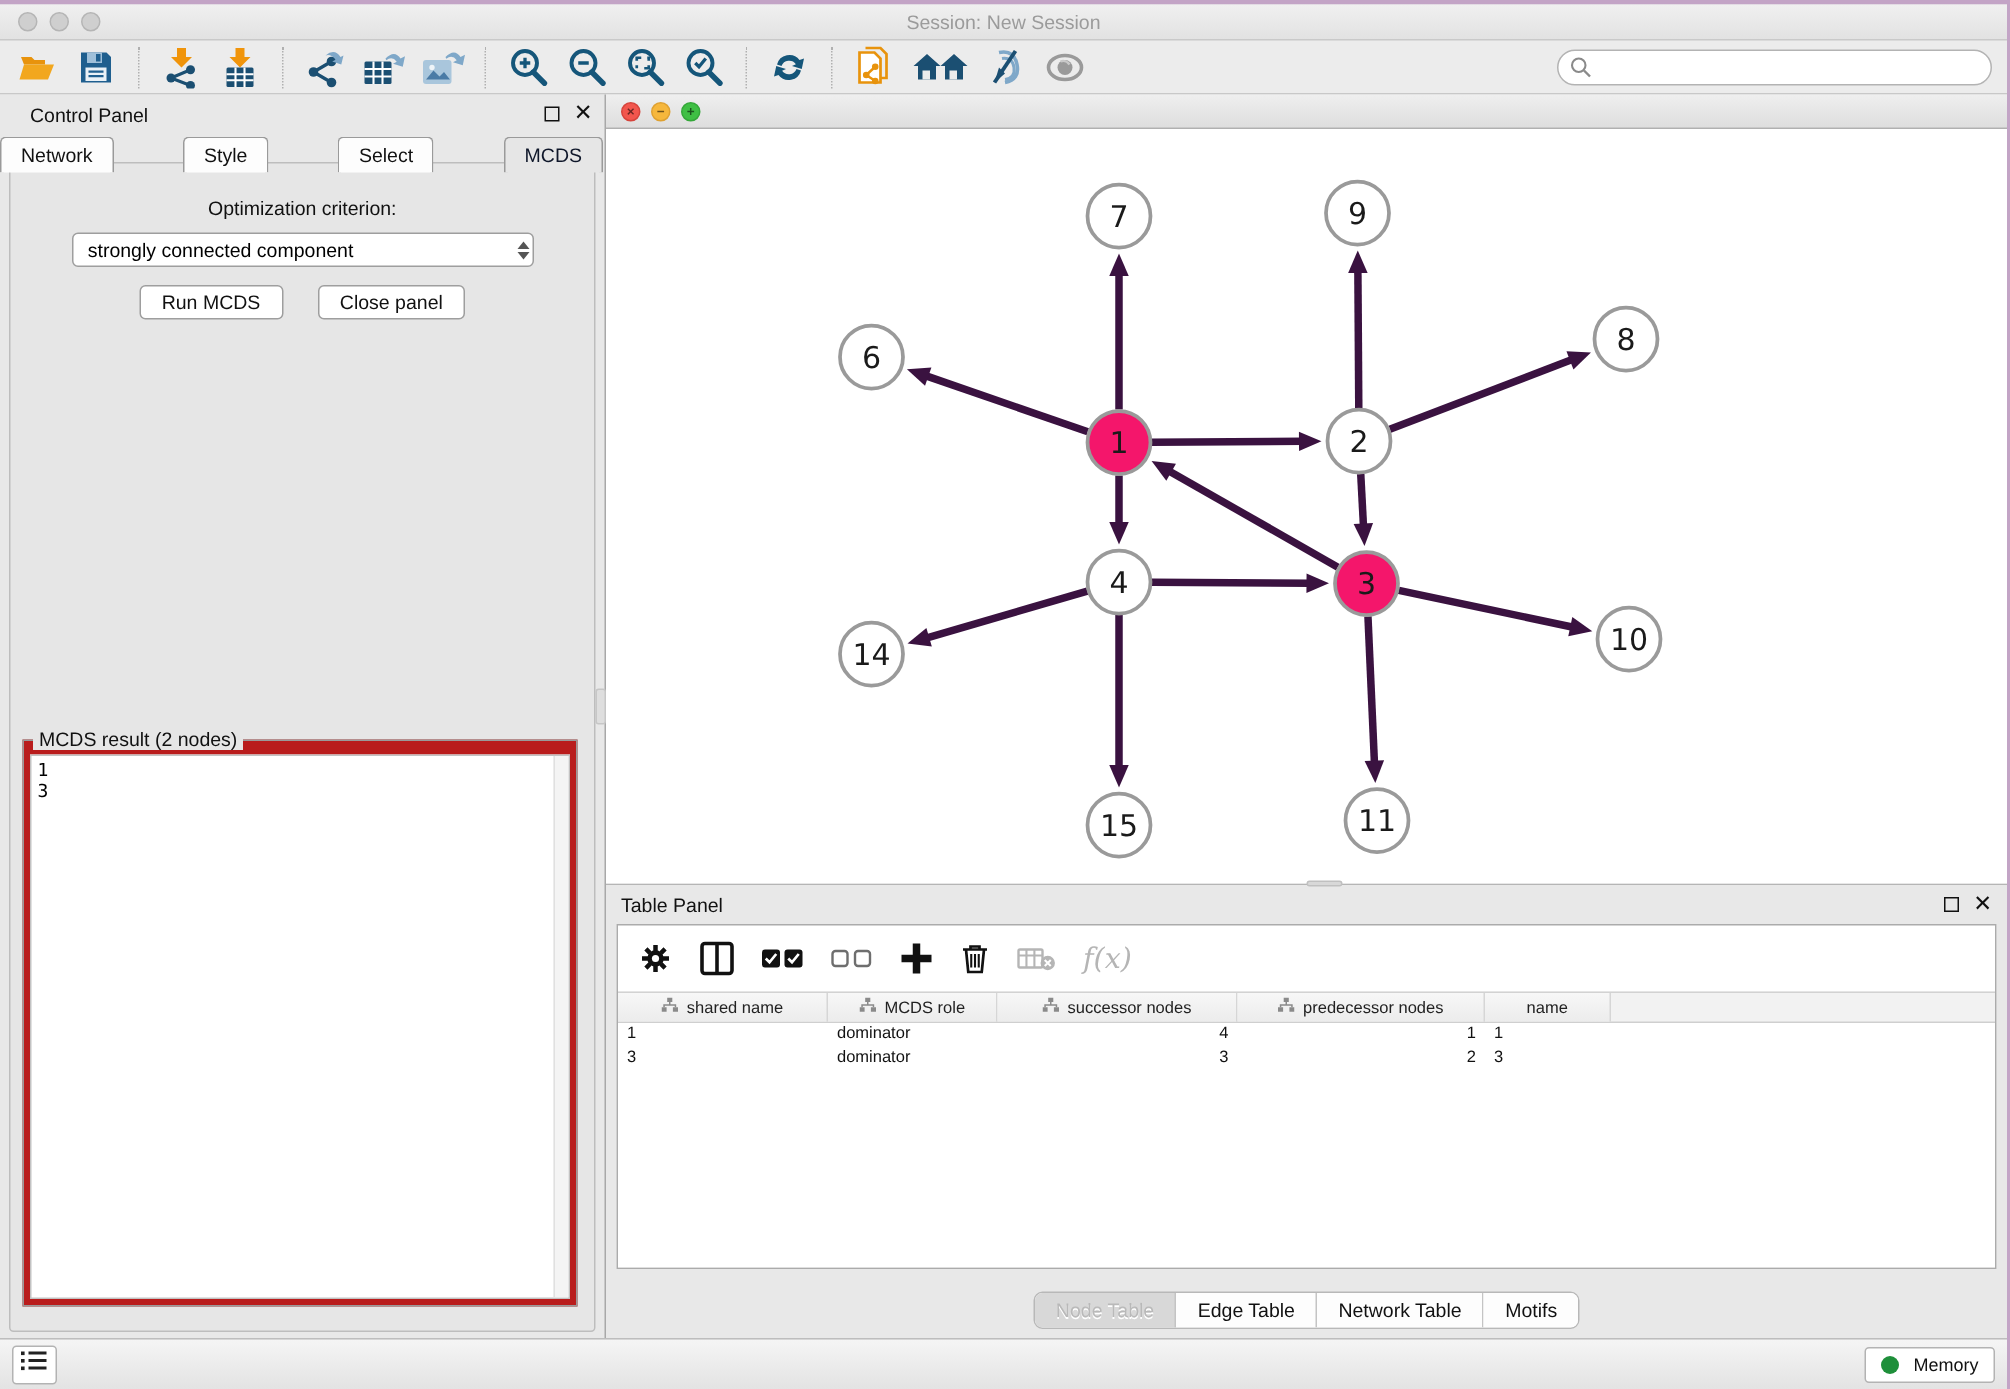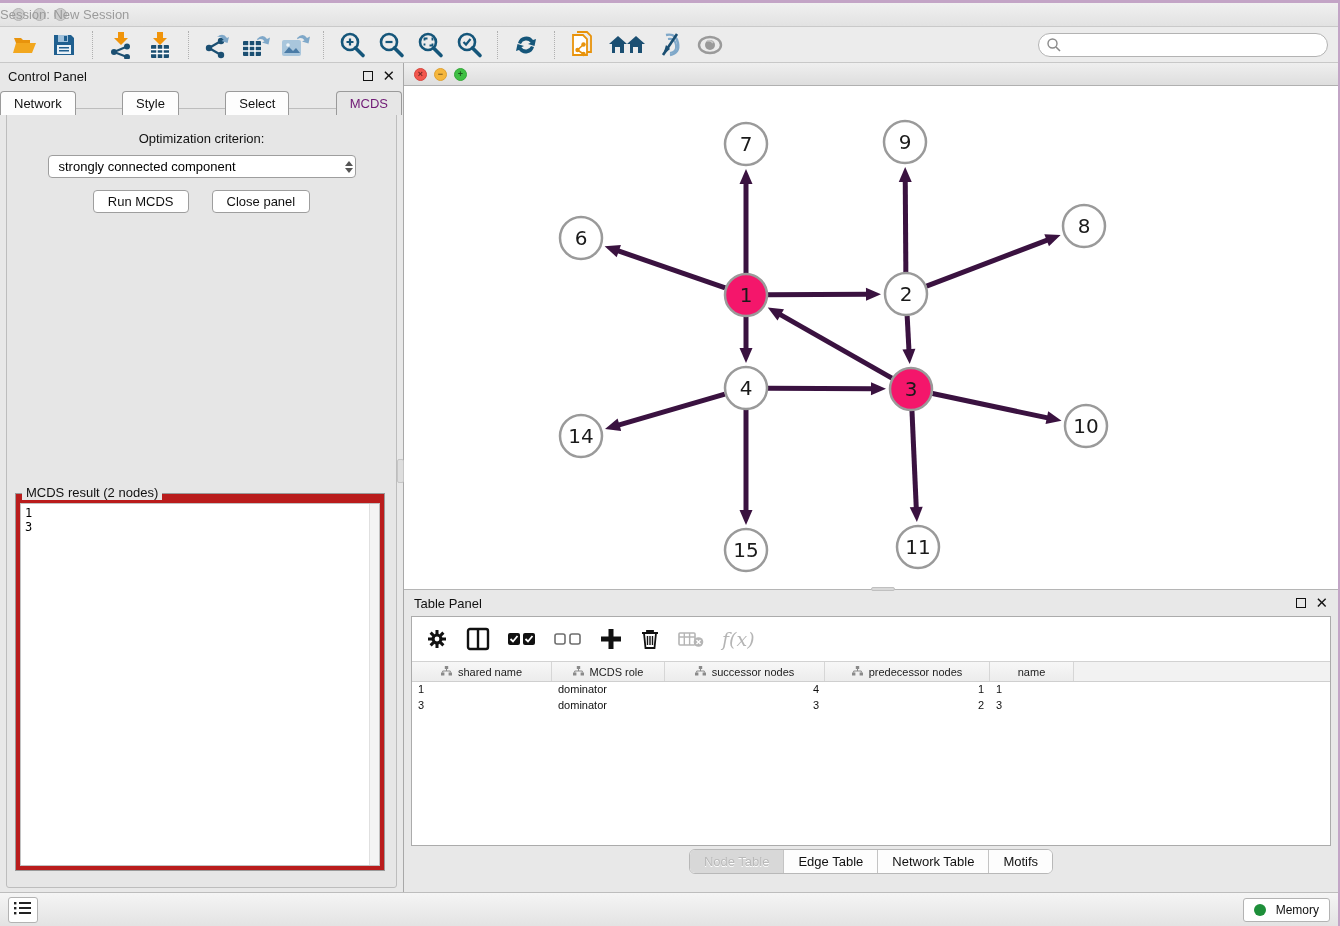--- a/index.html
+++ b/index.html
@@ -4,43 +4,43 @@
 <style>
   * { margin:0; padding:0; box-sizing:border-box; }
   html,body { width:1340px; height:926px; }
   body { font-family:"Liberation Sans","DejaVu Sans",sans-serif; background:#c3a4c6; position:relative; overflow:hidden; }
   #app { position:absolute; top:3px; left:0; right:2px; bottom:0; background:#e8e8e8; display:flex; flex-direction:column; }
 
   
   .titlebar { height:24px; background:linear-gradient(#f0f0f0,#e2e2e2); border-bottom:1px solid #c9c9c9; display:flex; align-items:center; position:relative; flex:0 0 auto; }
   .tl-group { display:flex; gap:8px; margin-left:12px; }
   .tl { width:13px; height:13px; border-radius:50%; background:#cfcfcf; border:1px solid #b5b5b5; }
-  .titlebar-title { position:absolute; left:0; right:0; color:#9b9b9b; font-size:13px; }
+  .titlebar-title { position:absolute; left:0; right:0; text-align:center; color:#9b9b9b; font-size:13px; }
 
   
   .toolbar { height:36px; background:#ececec; border-bottom:1px solid #c8c8c8; display:flex; align-items:center; padding:0 10px; gap:9px; flex:0 0 auto; }
   .tb-btn { width:30px; height:28px; display:flex; align-items:center; justify-content:center; }
   .tb-sep { width:1px; height:28px; border-left:1px dotted #b0b0b0; margin:0 4px; }
   .search-wrap { margin-left:auto; position:relative; }
   .search-input { width:290px; height:24px; border:1px solid #b3b3b3; border-radius:12px; background:#fff; padding:0 8px 0 28px; font-size:13px; outline:none; }
   .search-mag { position:absolute; left:8px; top:4px; }
 
   
   .workspace { flex:1 1 auto; display:flex; min-height:0; position:relative; }
 
   
   .control-panel { width:404px; flex:0 0 auto; background:#e8e8e8; border-right:1px solid #a8a8a8; position:relative; }
-  .panel-header { height:26px; display:flex; align-items:center; padding:0 8px; }
+  .panel-header { height:26px; display:flex; align-items:center; padding:0 8px;margin-left:12px; }
   .panel-title { font-size:13px; color:#111; }
   .panel-header-icons { margin-left:auto; display:flex; gap:9px; align-items:center; }
   .icon-float { width:10px; height:10px; border:1.5px solid #111; display:inline-block; }
   .icon-close { font-size:15px; font-weight:bold; color:#111; line-height:10px; }
   .cp-tabs { display:flex; justify-content:space-between; position:relative; z-index:2; margin-top:2px; }
   .cp-tab { border:1px solid #9a9a9a; border-bottom:none; background:#fdfdfd; color:#111; font-size:13px; padding:4px 13px; border-radius:4px 4px 0 0; margin-right:1px; }
-  .cp-tab.active { background:#e6e6e6; color:#701a75; }
+  .cp-tab.active { background:#e6e6e6; color:#0f172a; }
   .cp-body { position:absolute; top:46px; left:6px; right:6px; bottom:4px; border:1px solid #bdbdbd; border-radius:3px; background:#e6e6e6; margin-top:-1px; }
   .opt-label { text-align:center; font-size:13px; color:#111; margin-top:22px; }
   .criterion { margin:9px auto 0; width:308px; height:23px; background:#fff; border:1px solid #9e9e9e; border-radius:4px; display:flex; align-items:center; padding:0 2px 0 10px; font-size:13px; }
   .criterion-arrows { margin-left:auto; display:flex; flex-direction:column; gap:2px; }
   .arr-up { width:0; height:0; border-left:4px solid transparent; border-right:4px solid transparent; border-bottom:5px solid #555; }
   .arr-dn { width:0; height:0; border-left:4px solid transparent; border-right:4px solid transparent; border-top:5px solid #555; }
   .cp-buttons { display:flex; justify-content:center; gap:23px; margin-top:12px; }
   .btn { background:#fff; border:1px solid #9e9e9e; border-radius:4px; font-size:13px; padding:3px 14px; color:#111; }
   .result-group { position:absolute; left:8px; right:11px; top:384px; bottom:16px; border:1px solid #9a9a9a; background:#b91c1c; }
   .result-legend { position:absolute; top:-9px; left:6px; background:#e6e6e6; padding:0 4px; font-size:13px; color:#111; }
@@ -68,21 +68,21 @@
   .tp-header { height:26px; display:flex; align-items:center; padding:0 10px; flex:0 0 auto; }
   .tp-box { margin:0 7px; border:1px solid #ababab; background:#fff; height:230px; flex:0 0 auto; display:flex; flex-direction:column; overflow:hidden; }
   .tp-toolbar { height:44px; display:flex; align-items:center; gap:18px; padding:0 14px; flex:0 0 auto; }
   .tp-tool { display:flex; align-items:center; justify-content:center; }
   .fx-label { font-family:"DejaVu Serif","Liberation Serif",serif; font-style:italic; font-size:19px; color:#b5b5b5; }
   .grid-head { display:flex; border-top:1px solid #d2d2d2; border-bottom:1px solid #cfcfcf; background:#f2f2f2; flex:0 0 auto; }
   .gh-cell { display:flex; align-items:center; justify-content:center; gap:6px; font-size:11px; color:#222; height:19px; border-right:1px solid #d6d6d6; background:linear-gradient(#f7f7f7,#ececec); }
   .grid-rows { flex:1 1 auto; background:#fff; }
   .g-row { display:flex; height:16px; }
   .g-cell { font-size:11px; color:#111; padding:1px 6px; overflow:hidden; white-space:nowrap; }
-  .tp-tabs-bar { height:30px; display:flex; justify-content:center; align-items:center; flex:0 0 auto; }
+  .tp-tabs-bar { height:30px; display:flex; justify-content:center; align-items:center; flex:0 0 auto; margin-top:12px; }
   .seg-control { display:flex; border:1px solid #b8b8b8; border-radius:6px; overflow:hidden; background:#fff; }
   .seg { font-size:13px; padding:4px 14px; color:#111; border-right:1px solid #c4c4c4; background:#fdfdfd; }
   .seg:last-child { border-right:none; }
   .seg.active { background:#d8d8d8; color:#b9b9b9; text-shadow:0 1px 0 #fff; }
 
   
   .statusbar { height:34px; flex:0 0 auto; background:linear-gradient(#f5f5f5,#e3e3e3); border-top:1px solid #bdbdbd; display:flex; align-items:center; padding:0 8px; }
   .status-left-btn { width:30px; height:26px; background:#fff; border:1px solid #b3b3b3; border-radius:3px; display:flex; align-items:center; justify-content:center; }
   .memory-btn { margin-left:auto; height:24px; background:#fff; border:1px solid #b3b3b3; border-radius:3px; display:flex; align-items:center; gap:10px; padding:0 10px; font-size:12px; color:#111; }
   .mem-dot { width:12px; height:12px; border-radius:50%; background:#1e8f3a; }

